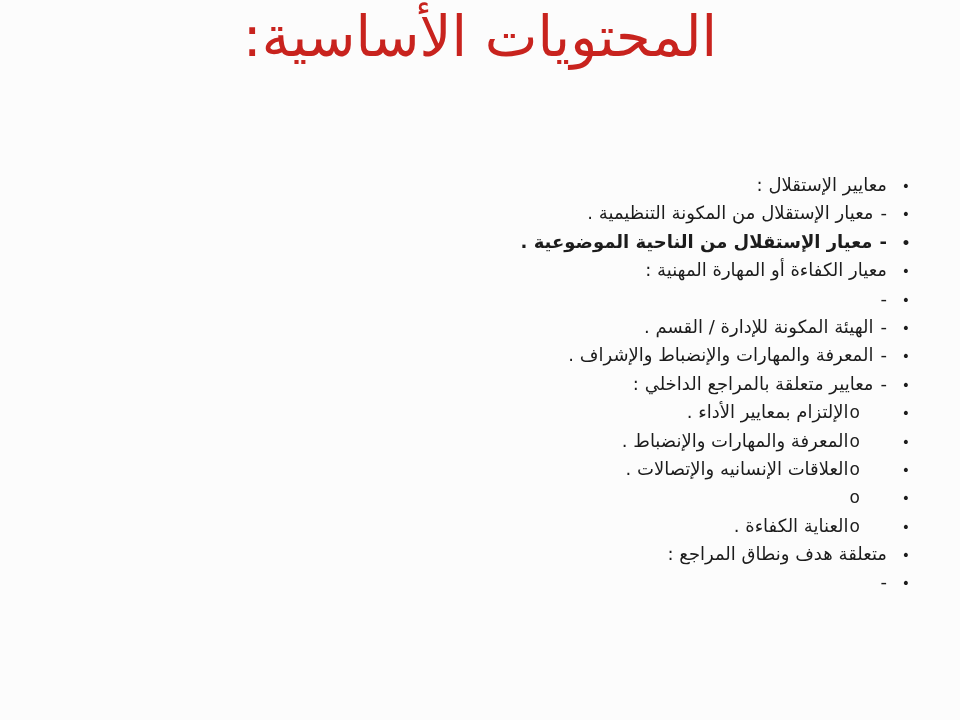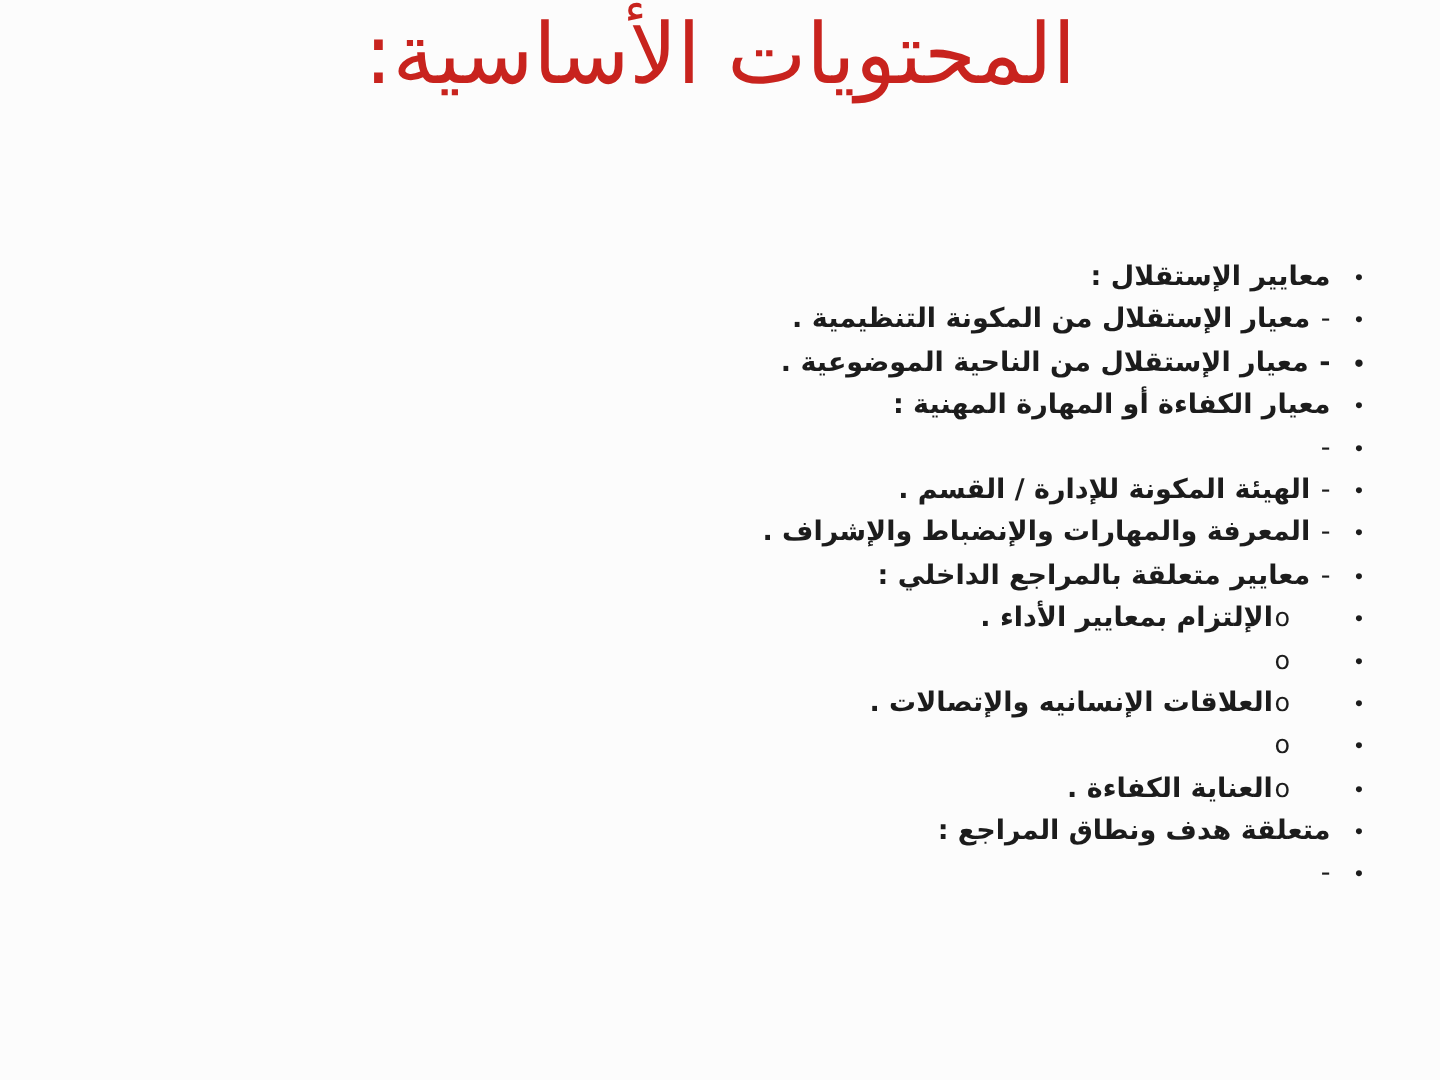--- a/index.html
+++ b/index.html
@@ -63,21 +63,20 @@
   }
   .row .pf-o {
     margin-left: 1px;
     font-size: 17px;
   }
   .row.bold {
     font-weight: bold;
   }
   .row .text {
     flex: 0 0 auto;
-    font-weight: bold;
   }
 </style>
 </head>
 <body style="background: rgb(252, 252, 252);">
 
 <div class="slide">
   <div class="title" style="color: rgb(200, 35, 30);">المحتويات الأساسية:</div>
   <div class="list" id="list">
       <div class="row l1" style="color: rgb(28, 28, 28);">
         <span class="bullet">•</span>
@@ -117,20 +116,21 @@
         <span class="text">معايير متعلقة بالمراجع الداخلي :</span>
       </div>
       <div class="row l3" style="color: rgb(28, 28, 28);">
         <span class="bullet">•</span>
         <span class="prefix pf-o">o</span>
         <span class="text">الإلتزام بمعايير الأداء .</span>
       </div>
       <div class="row l3" style="color: rgb(28, 28, 28);">
         <span class="bullet">•</span>
         <span class="prefix pf-o">o</span>
+        <span class="text">المعرفة والمهارات والإنضباط .</span>
       </div>
       <div class="row l3" style="color: rgb(28, 28, 28);">
         <span class="bullet">•</span>
         <span class="prefix pf-o">o</span>
         <span class="text">العلاقات الإنسانيه والإتصالات .</span>
       </div>
       <div class="row l3" style="color: rgb(28, 28, 28);">
         <span class="bullet">•</span>
         <span class="prefix pf-o">o</span>
       </div>

